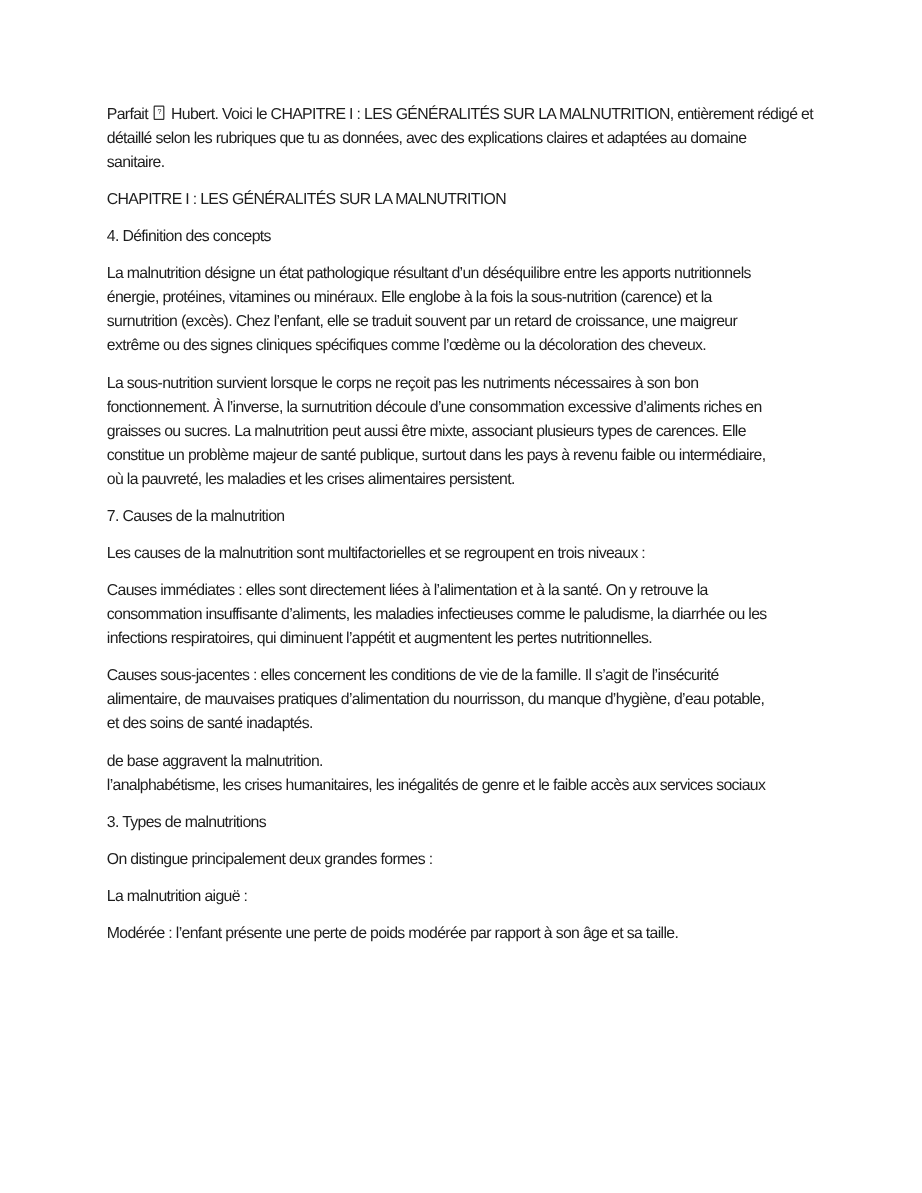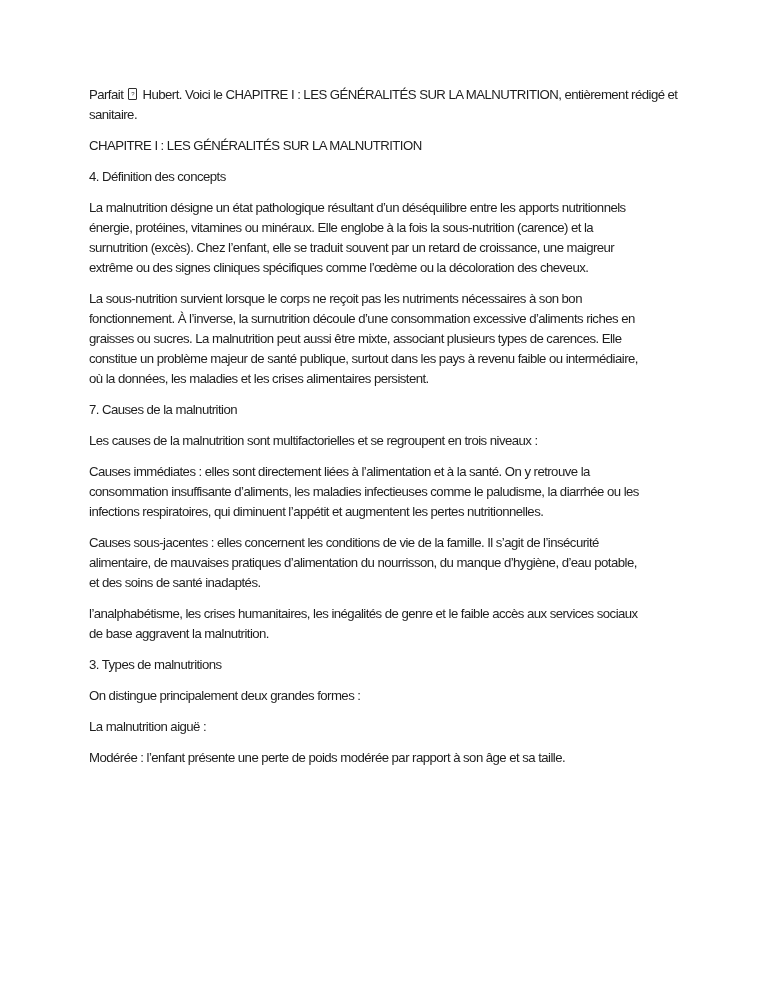--- a/index.html
+++ b/index.html
@@ -53,60 +53,61 @@
     overflow: hidden;
   }
 </style>
 </head>
 <body>
 
 <div class="page" style="background: rgb(255, 255, 255);">
   <div class="doc" style="color: rgb(30, 30, 30);">
       <div class="block">
         <div class="line">Parfait <span class="missing-glyph">?</span> Hubert. Voici le CHAPITRE I : LES GÉNÉRALITÉS SUR LA MALNUTRITION, entièrement rédigé et</div>
+        <div class="line">détaillé selon les rubriques que tu as données, avec des explications claires et adaptées au domaine</div>
         <div class="line">sanitaire.</div>
       </div>
       <div class="block">
         <div class="line">CHAPITRE I : LES GÉNÉRALITÉS SUR LA MALNUTRITION</div>
       </div>
       <div class="block">
         <div class="line">4. Définition des concepts</div>
       </div>
       <div class="block">
         <div class="line">La malnutrition désigne un état pathologique résultant d’un déséquilibre entre les apports nutritionnels</div>
         <div class="line">énergie, protéines, vitamines ou minéraux. Elle englobe à la fois la sous-nutrition (carence) et la</div>
         <div class="line">surnutrition (excès). Chez l’enfant, elle se traduit souvent par un retard de croissance, une maigreur</div>
         <div class="line">extrême ou des signes cliniques spécifiques comme l’œdème ou la décoloration des cheveux.</div>
       </div>
       <div class="block">
         <div class="line">La sous-nutrition survient lorsque le corps ne reçoit pas les nutriments nécessaires à son bon</div>
         <div class="line">fonctionnement. À l’inverse, la surnutrition découle d’une consommation excessive d’aliments riches en</div>
         <div class="line">graisses ou sucres. La malnutrition peut aussi être mixte, associant plusieurs types de carences. Elle</div>
         <div class="line">constitue un problème majeur de santé publique, surtout dans les pays à revenu faible ou intermédiaire,</div>
-        <div class="line">où la données, les maladies et les crises alimentaires persistent.</div>
+        <div class="line">où la pauvreté, les maladies et les crises alimentaires persistent.</div>
       </div>
       <div class="block">
         <div class="line">7. Causes de la malnutrition</div>
       </div>
       <div class="block">
         <div class="line">Les causes de la malnutrition sont multifactorielles et se regroupent en trois niveaux :</div>
       </div>
       <div class="block">
         <div class="line">Causes immédiates : elles sont directement liées à l’alimentation et à la santé. On y retrouve la</div>
         <div class="line">consommation insuffisante d’aliments, les maladies infectieuses comme le paludisme, la diarrhée ou les</div>
         <div class="line">infections respiratoires, qui diminuent l’appétit et augmentent les pertes nutritionnelles.</div>
       </div>
       <div class="block">
         <div class="line">Causes sous-jacentes : elles concernent les conditions de vie de la famille. Il s’agit de l’insécurité</div>
         <div class="line">alimentaire, de mauvaises pratiques d’alimentation du nourrisson, du manque d’hygiène, d’eau potable,</div>
         <div class="line">et des soins de santé inadaptés.</div>
       </div>
       <div class="block">
+        <div class="line">de base aggravent la malnutrition.</div>
         <div class="line">l’analphabétisme, les crises humanitaires, les inégalités de genre et le faible accès aux services sociaux</div>
-        <div class="line">de base aggravent la malnutrition.</div>
       </div>
       <div class="block">
         <div class="line">3. Types de malnutritions</div>
       </div>
       <div class="block">
         <div class="line">On distingue principalement deux grandes formes :</div>
       </div>
       <div class="block">
         <div class="line">La malnutrition aiguë :</div>
       </div>

